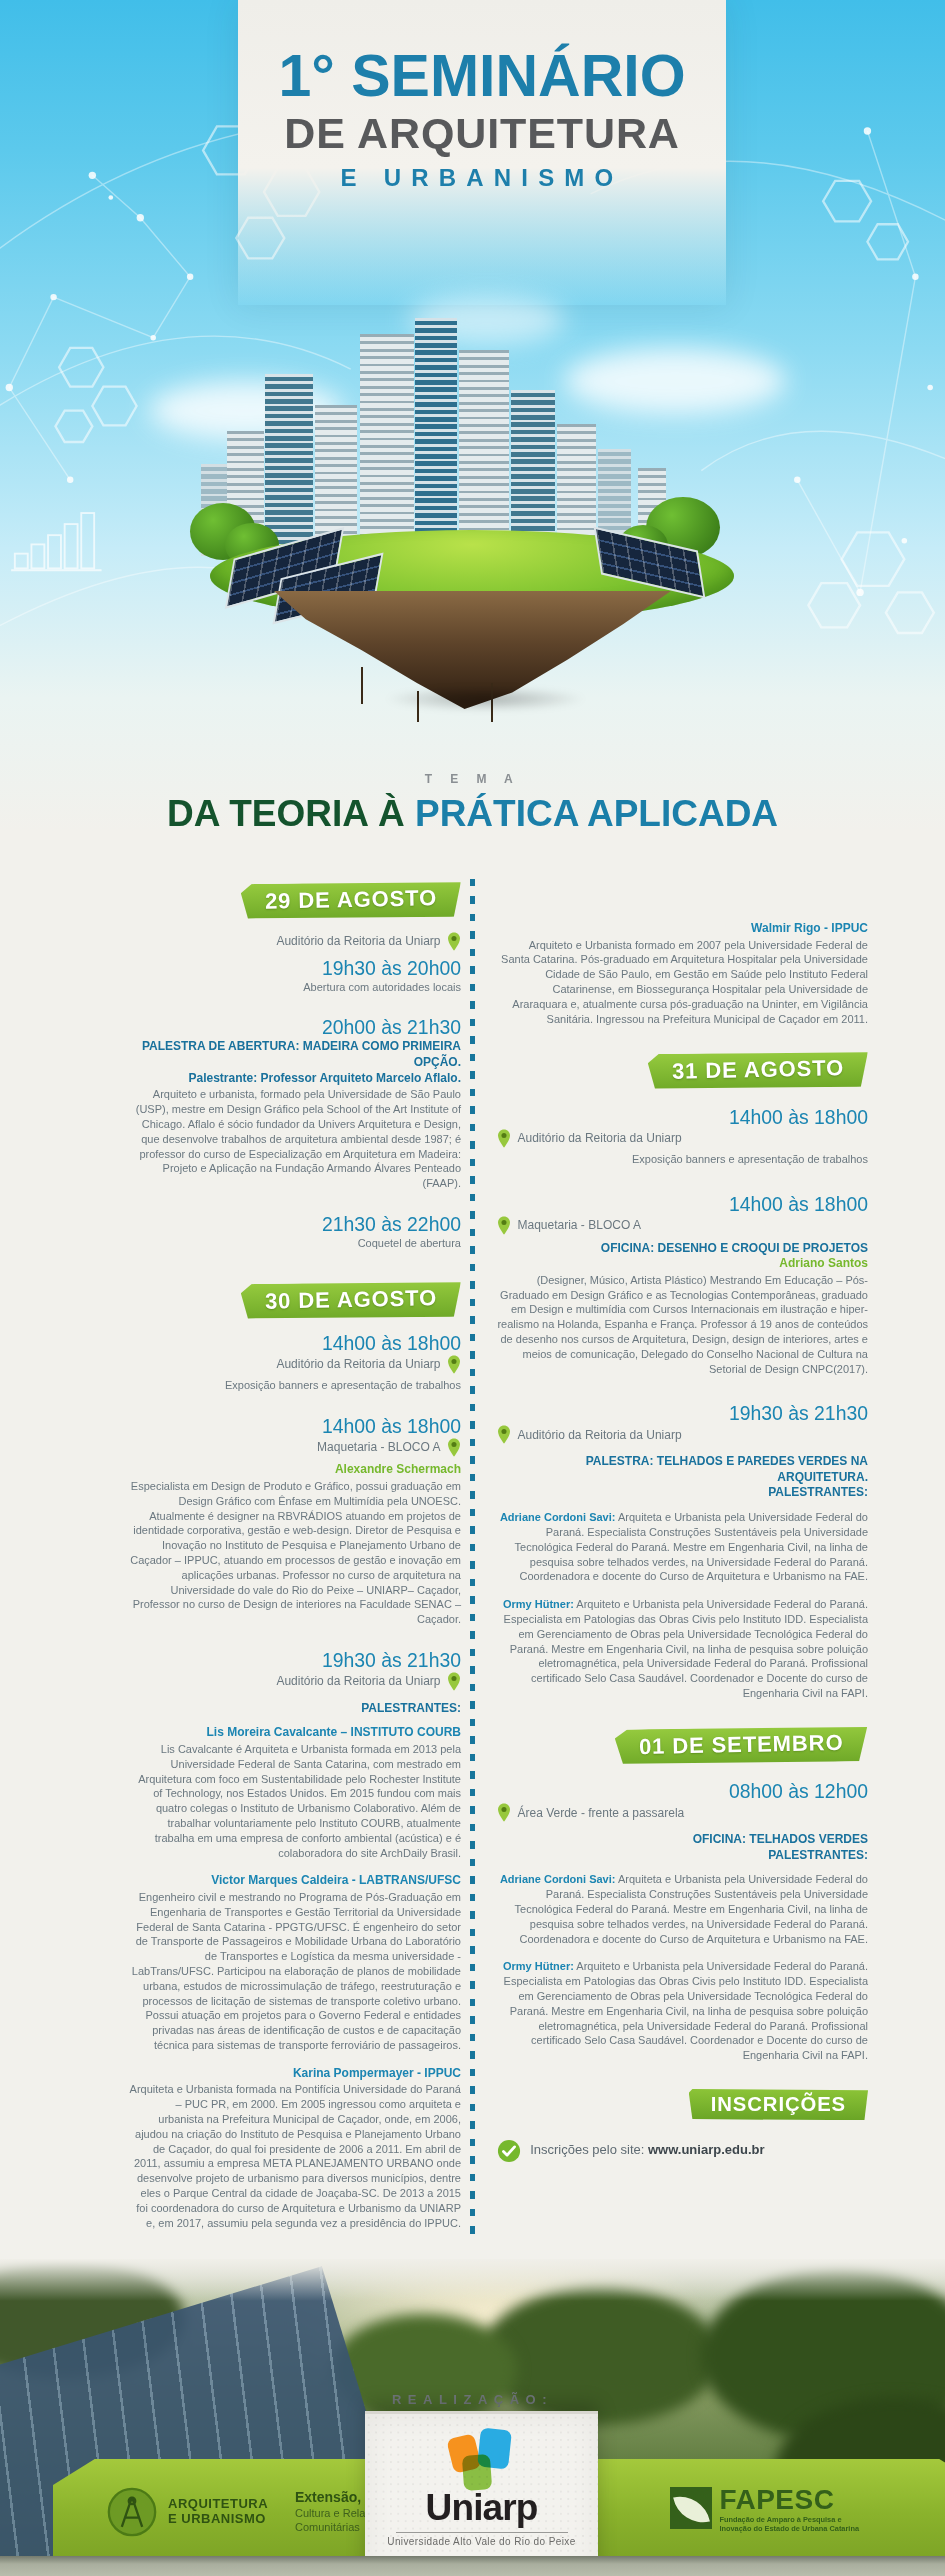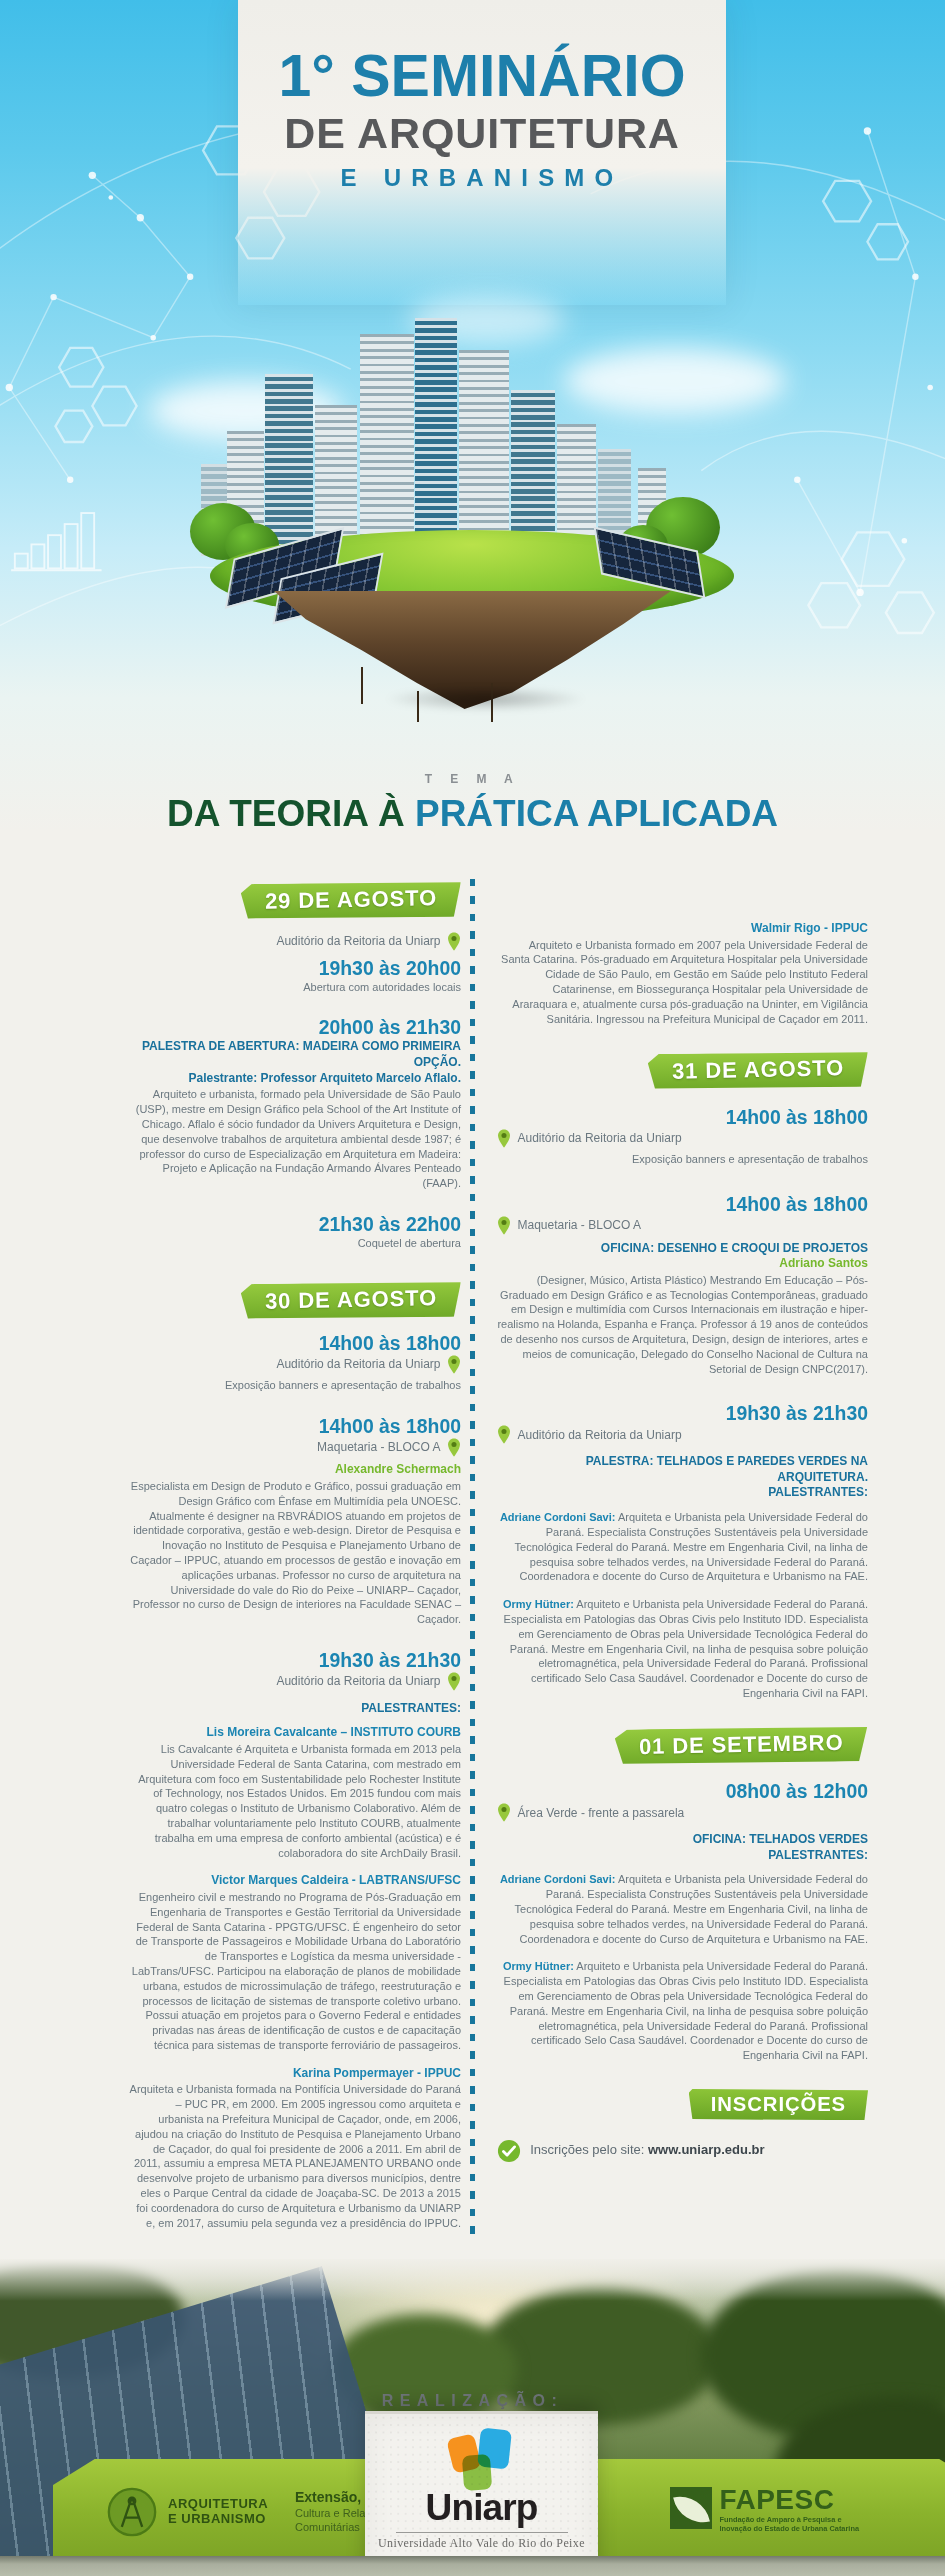--- a/index.html
+++ b/index.html
@@ -49,21 +49,21 @@
   .col-left{left:129px;top:882px;width:332px;text-align:right;}
   .col-right{left:497px;top:921px;width:371px;text-align:right;}
   .badge{display:inline-block;position:relative;color:#fff;font-weight:bold;font-size:22px;
          letter-spacing:0.9px;padding:11px 24px;transform:rotate(-1.2deg);
          background:linear-gradient(180deg,#95ca3e,#6fa928);
          clip-path:polygon(0 24%,5% 0,100% 7%,96.5% 100%,3% 93%);
          text-shadow:0 0.9px 1.8px rgba(40,80,0,.35);}
   .badge-sm{display:inline-block;color:#fff;font-weight:bold;font-size:20.3px;letter-spacing:0.9px;
          padding:8.3px 22px;background:linear-gradient(180deg,#8cc437,#6aa526);
          clip-path:polygon(0 12%,2% 0,100% 4%,98% 100%,2% 96%);}
-  .time{font-size:19.4px;line-height:23px;font-weight:bold;color:#1b85b2;}
+  .time{font-size:19.4px;line-height:23px;font-weight:normal;color:#1b85b2;}
   .loc-row{display:flex;align-items:center;gap:6.5px;}
   .loc-row.right{justify-content:flex-end;}
   .loc{font-size:12px;color:#6b7880;}
   .pin{flex:0 0 auto;}
   .sec-title{font-size:12px;line-height:15.7px;font-weight:bold;color:#19719c;}
   .name-blue{font-size:12px;line-height:15.7px;font-weight:bold;color:#1b85b2;}
   .name-green{font-size:12px;line-height:15.7px;font-weight:bold;color:#76b82d;}
   .bio{margin:0.9px 0 0;}
   p{margin:0;}
   .mb4{margin-bottom:3.7px;} .mb6{margin-bottom:5.5px;} .mb10{margin-bottom:9.2px;}
@@ -79,21 +79,21 @@
   .sunglow{position:absolute;left:30%;top:-37px;width:45%;height:203px;border-radius:50%;
       background:radial-gradient(ellipse,rgba(255,243,214,.95),rgba(255,255,255,0) 70%);filter:blur(5.5px);}
   .treeblob{position:absolute;border-radius:50%;filter:blur(6.5px);}
   .panelrow{position:absolute;left:-65px;top:65px;width:434px;height:258px;opacity:.9;
       transform:rotate(-17deg);
       background:repeating-linear-gradient(100deg,#3a5570 0 28px,#6c87a0 28px 30.5px),
                  repeating-linear-gradient(10deg,rgba(255,255,255,.18) 0 2.8px,rgba(0,0,0,0) 2.8px 37px);}
   .fade-top{position:absolute;left:0;top:0;width:100%;height:42px;
       background:linear-gradient(180deg,#f0efe9,rgba(240,239,233,0));}
   .realizacao{position:absolute;left:0;top:2392px;width:945px;text-align:center;
-      font-size:16px;font-weight:bold;letter-spacing:6.5px;color:#6f767a;}
+      font-size:13px;font-weight:bold;letter-spacing:6.5px;color:#6f767a;}
   .green-band{position:absolute;left:53px;top:2459px;width:928px;height:100px;
       background:linear-gradient(180deg,#a4c93c 0%,#8ab22c 55%,#7da426 100%);
       clip-path:polygon(0 26%,4.5% 0,95.5% 0,100% 26%,100% 100%,0 100%);
       box-shadow:0 5.5px 13px rgba(0,0,0,.28);}
   .course-logo{position:absolute;left:54px;top:28px;display:flex;align-items:center;gap:11px;}
   .course-text{font-size:13px;line-height:14.8px;font-weight:bold;color:#2f5312;letter-spacing:0.5px;}
   .extensao{position:absolute;left:242px;top:31px;color:#3f611c;font-size:11px;line-height:14px;}
   .extensao b{font-size:14px;color:#2f5312;display:block;margin-bottom:1.8px;}
   .fapesc{position:absolute;left:617px;top:28px;display:flex;align-items:flex-start;gap:7.4px;}
   .fmark{width:42px;height:42px;background:#34601a;position:relative;overflow:hidden;flex:0 0 auto;}
@@ -103,21 +103,21 @@
   .ftag{font-size:7.4px;line-height:9.2px;font-weight:bold;color:#34601a;margin-top:1.8px;}
   .concrete-panel{position:absolute;left:365px;top:2411px;width:233px;height:165px;background:#f3f2ee;
       background-image:radial-gradient(rgba(0,0,0,.05) 0.9px,rgba(0,0,0,0) 1.3px);background-size:7.4px 7.4px;
       border-top:3.7px solid #d8d6d0;
       box-shadow:0 -7.4px 18.5px rgba(0,0,0,.20),inset 0 0 31px rgba(0,0,0,.06);}
   .ulogo{position:relative;height:68px;margin-top:11px;}
   .usq{position:absolute;border-radius:7.4px;}
   .uname{text-align:center;font-size:37px;line-height:37px;font-weight:bold;color:#231f20;
       letter-spacing:-0.9px;margin-top:-3.7px;}
   .uline{width:172px;height:0.9px;background:#9a9a98;margin:5.5px auto 2.8px;}
-  .utag{text-align:center;font-size:12px;letter-spacing:0.4px;color:#6b6b69;font-family:Liberation Serif, serif;}
+  .utag{text-align:center;font-size:10px;letter-spacing:0.4px;color:#6b6b69;}
   .bottom-strip{position:absolute;left:0;top:2556px;width:945px;height:20.3px;
       background:linear-gradient(180deg,#747a6d,#a9ae9e 40%,#b8bdac);}
 </style>
 </head>
 <body>
 
 <div class="poster">
 
   <div class="sky"></div>
 

